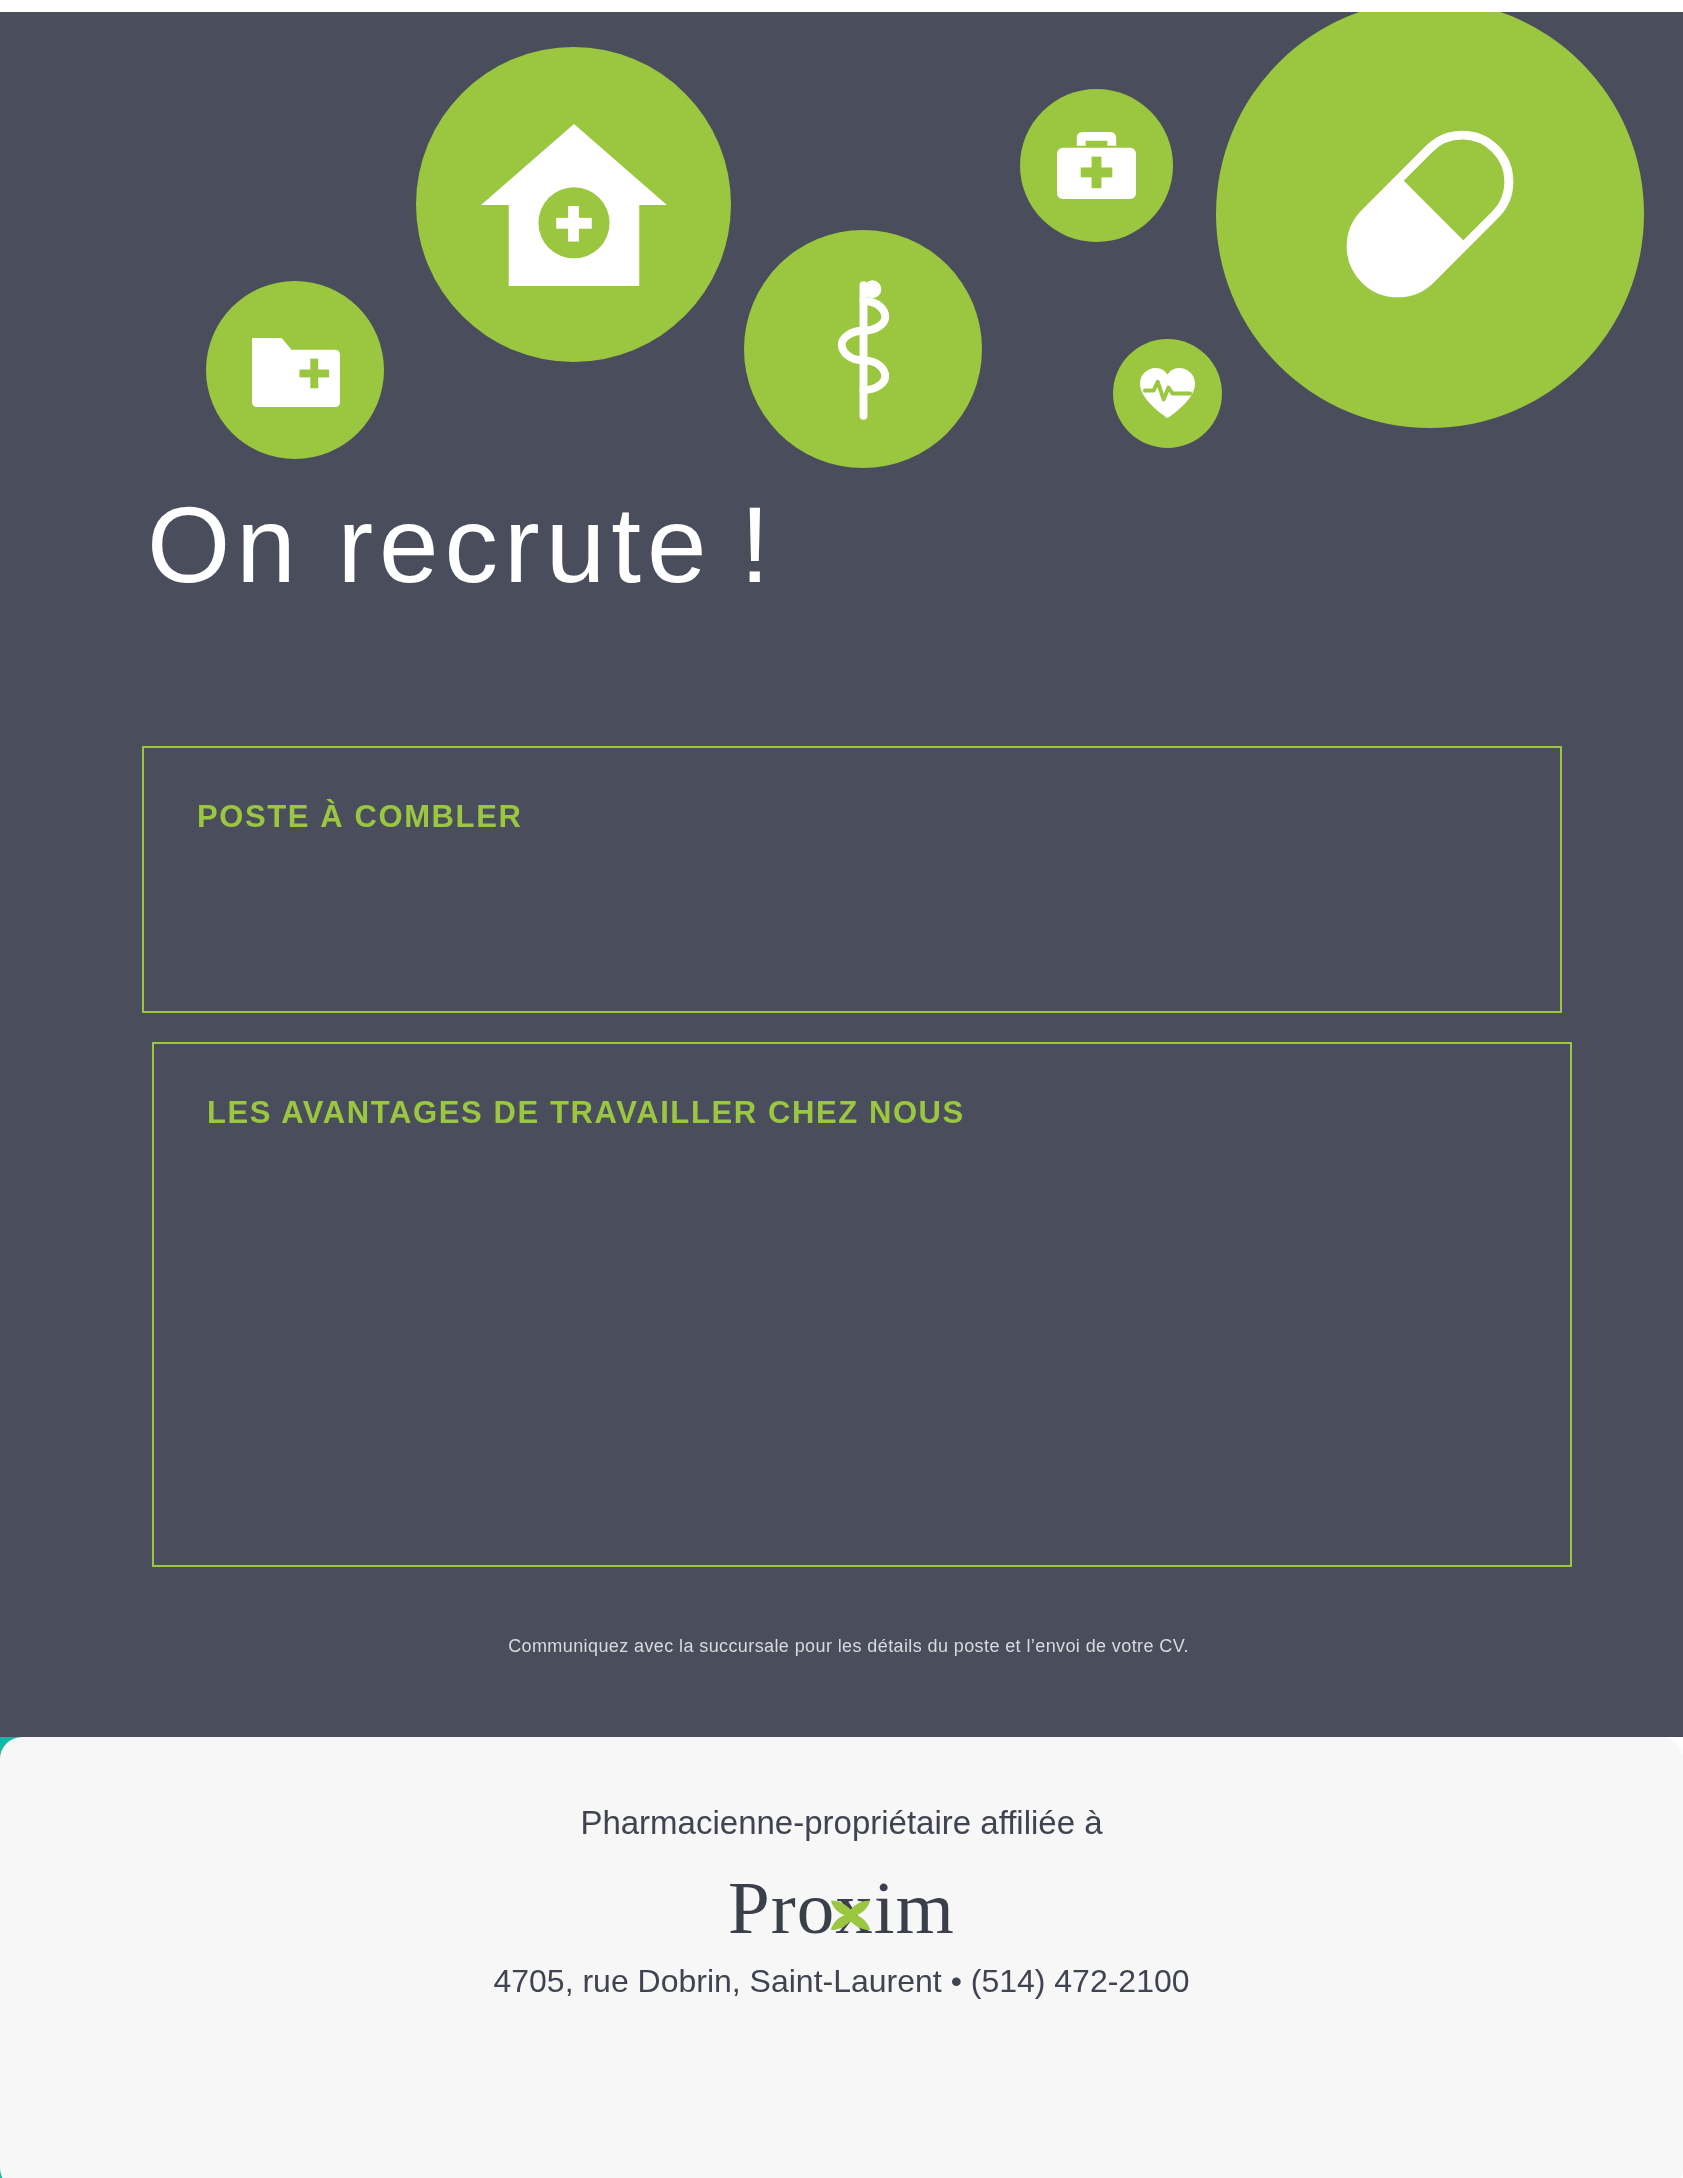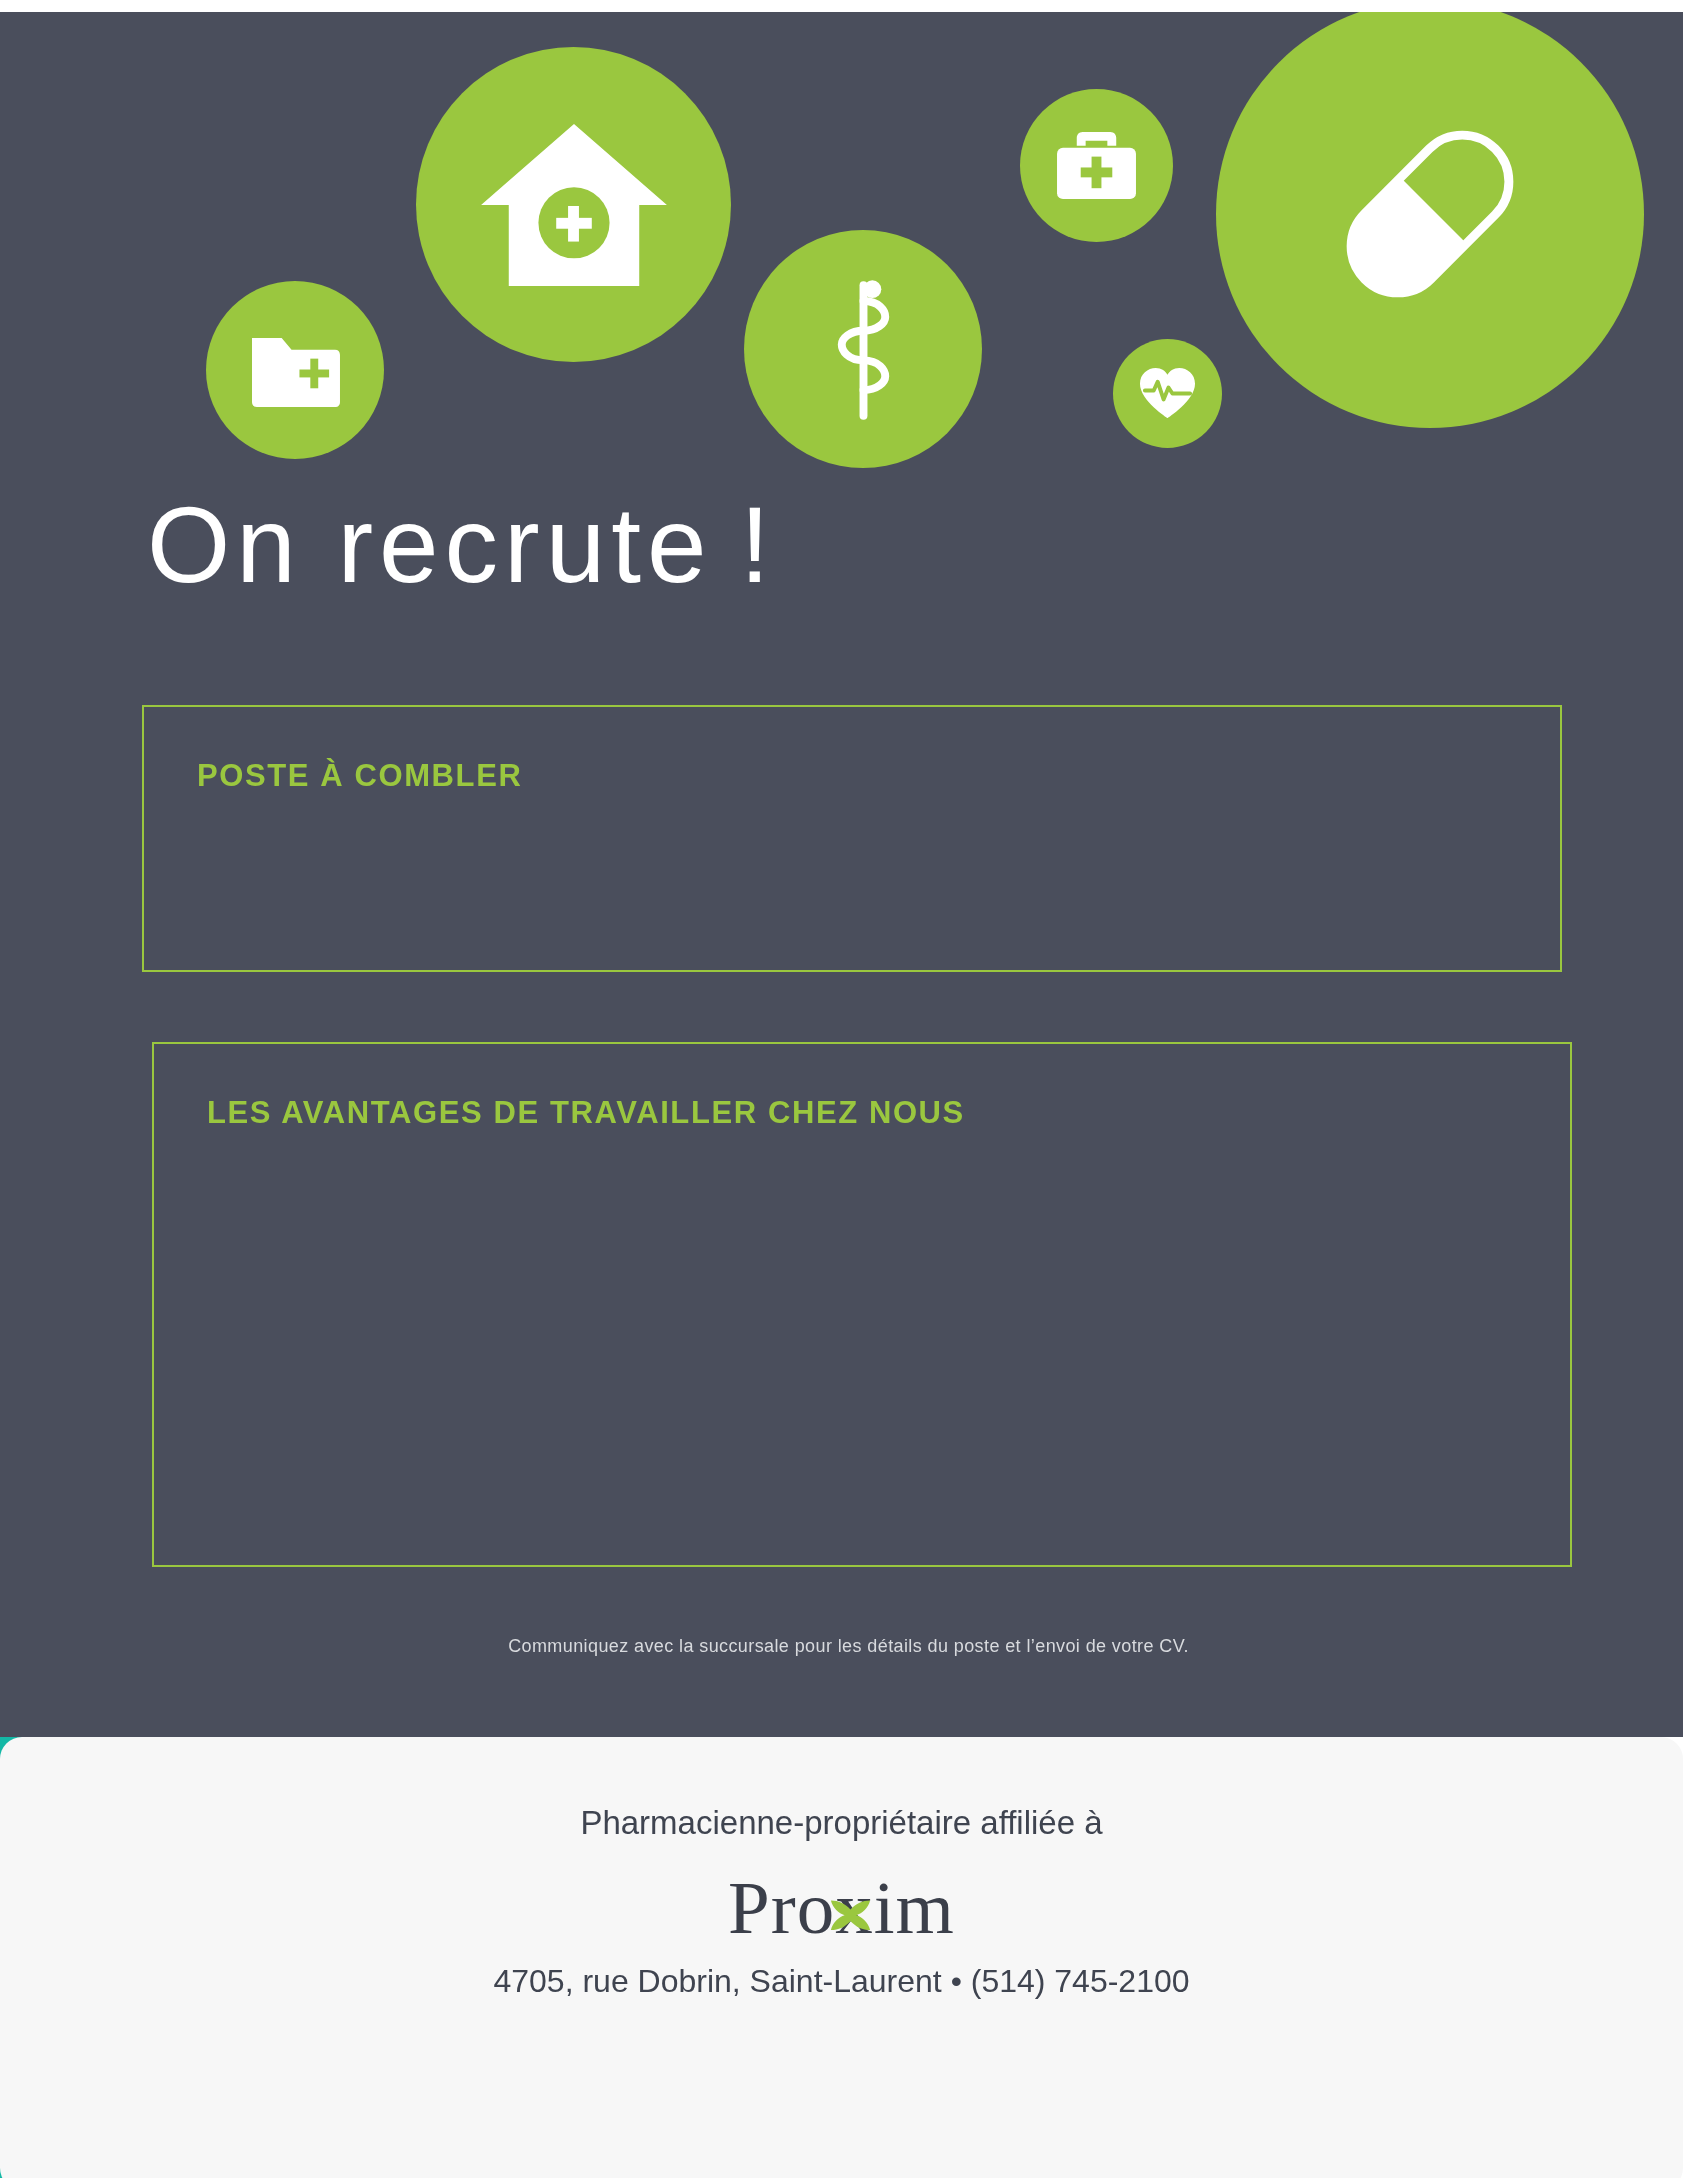--- a/index.html
+++ b/index.html
@@ -65,21 +65,21 @@
   }
 
   
   .field-box {
     position: absolute;
     border: 2px solid #9ac73f;
     box-sizing: border-box;
   }
   .box-poste {
     left: 142px;
-    top: 693px;
+    top: 734px;
     width: 1420px;
     height: 267px;
   }
   .box-avantages {
     left: 152px;
     top: 1030px;
     width: 1420px;
     height: 525px;
   }
   .box-label {
@@ -247,17 +247,17 @@
 
     <div class="brand">
       <span class="brand-text">Proxim</span>
       <span class="brand-x">
         <svg width="53" height="53" viewBox="0 0 54 54" aria-hidden="true">
           <path fill="#9ac73f" d="M27 27c-6-6-12-9-20-9 2 8 8 13 14 15-6 2-12 7-14 15 8 0 14-3 20-9 6 6 12 9 20 9-2-8-8-13-14-15 6-2 12-7 14-15-8 0-14 3-20 9z"></path>
         </svg>
       </span>
     </div>
 
-    <div class="hq-address">4705, rue Dobrin, Saint-Laurent • (514) 745-2100</div>
+    <div class="hq-address">4705, rue Dobrin, Saint-Laurent • (514) 472-2100</div>
   </div>
 
 </div>
 
 
 </body></html>

